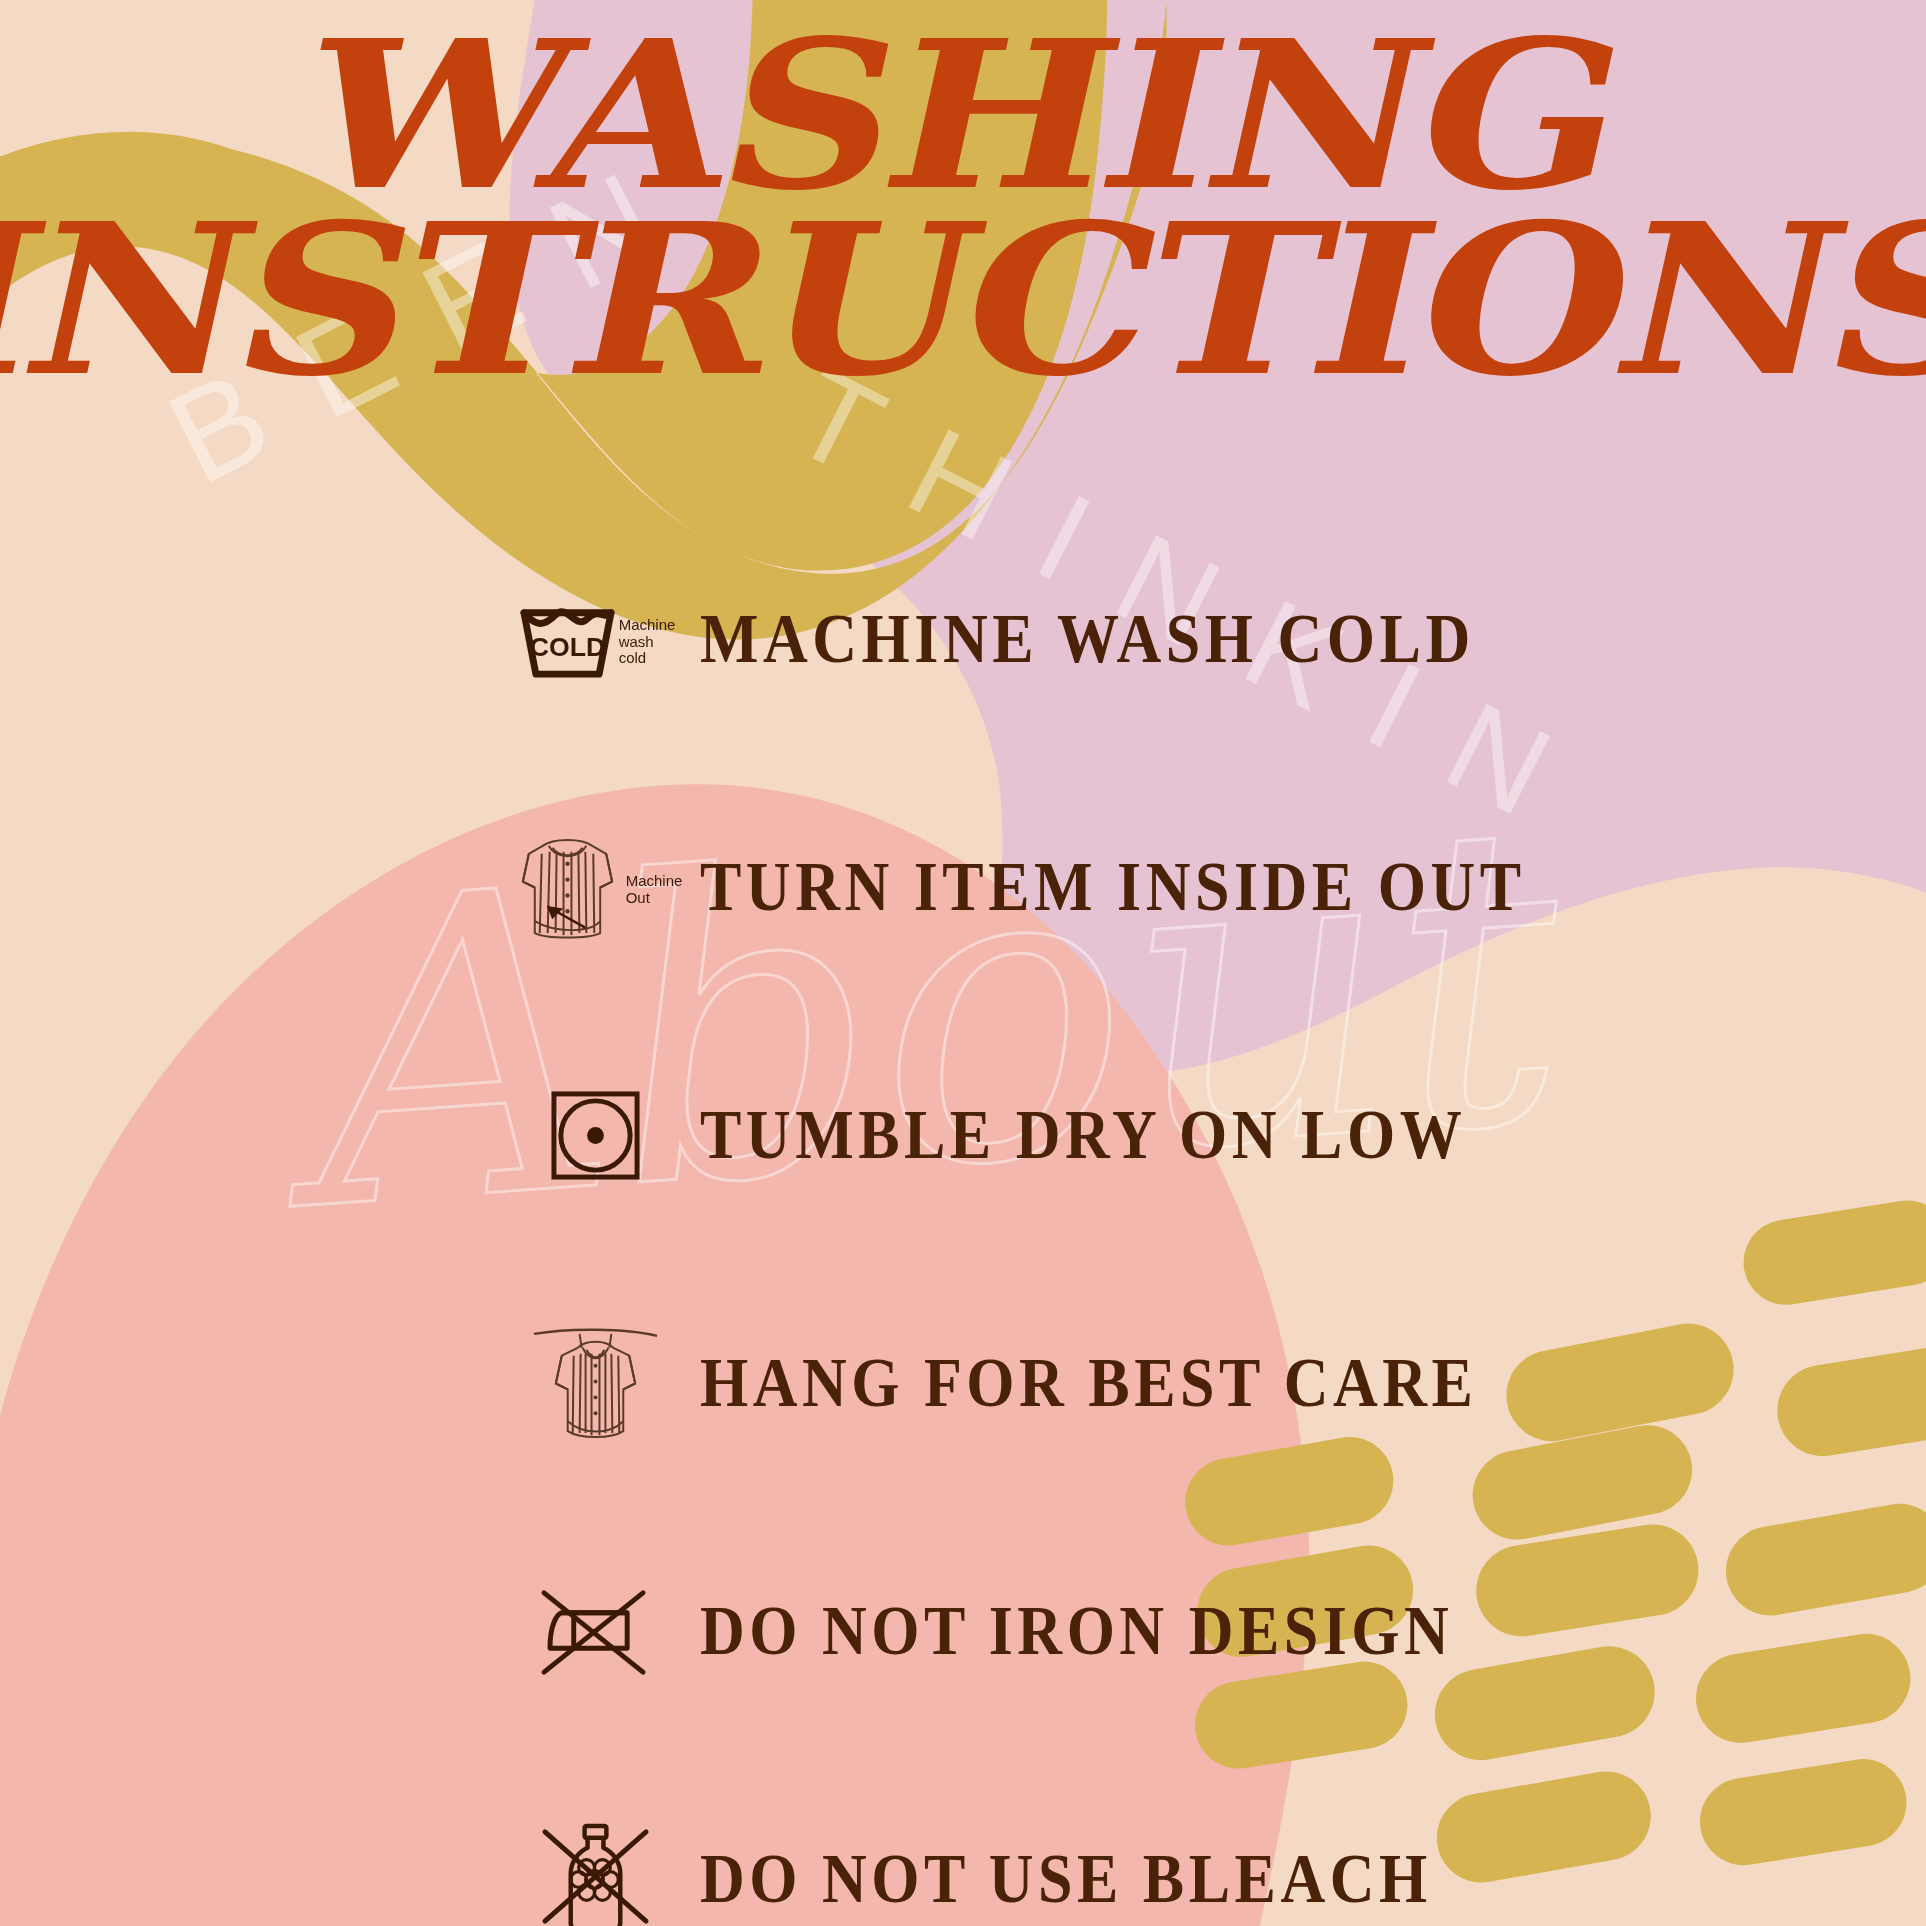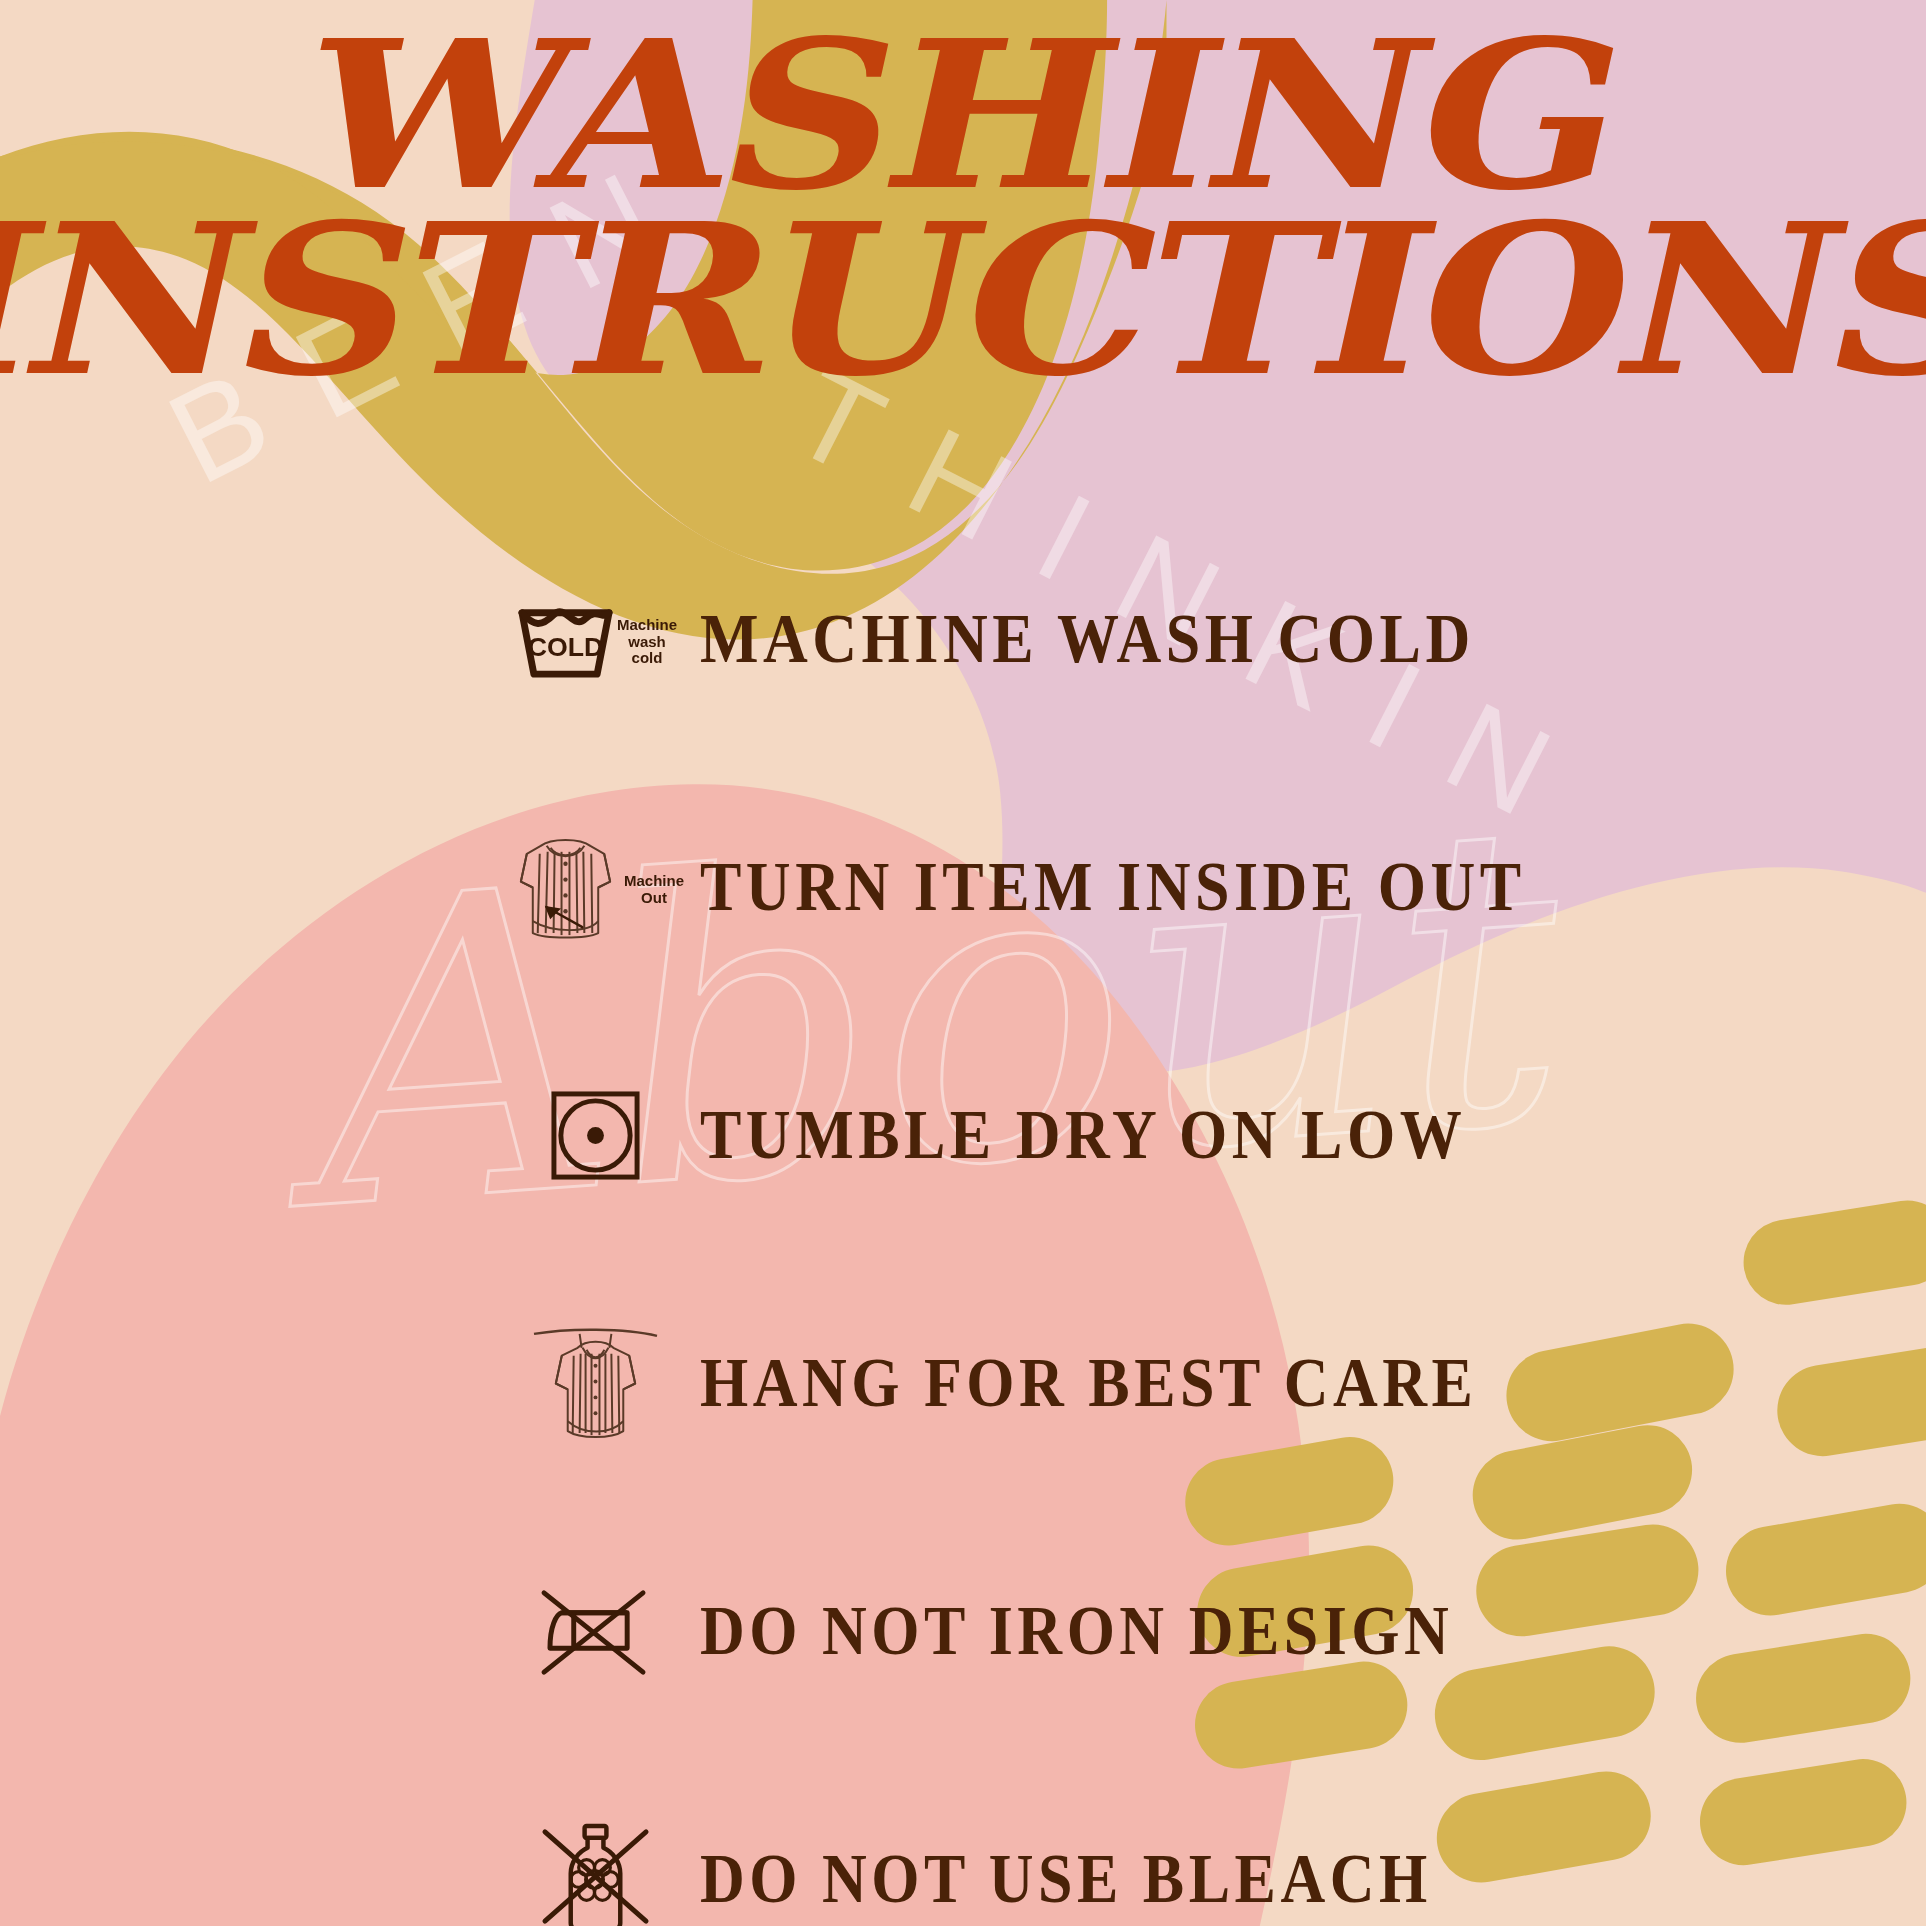--- a/index.html
+++ b/index.html
@@ -124,24 +124,23 @@
     position: relative;
     display: flex;
     flex-direction: row;
     align-items: center;
     justify-content: center;
     margin-right: 46px;
   }
   .row-icon svg { display: block; overflow: visible; }
   .icon-caption {
     font-family: "Liberation Sans", sans-serif;
-    font-weight: bold;
+    font-weight: normal;
     font-size: 15px;
     color: #3A1A06;
-    text-align: center;
     line-height: 1.12;
     margin-top: 6px;
     white-space: pre-line;
   }
   .row-label {
     color: #4A2208;
     font-family: "Liberation Serif", serif;
     font-weight: bold;
     font-size: 62px;
     letter-spacing: 4.5px;

